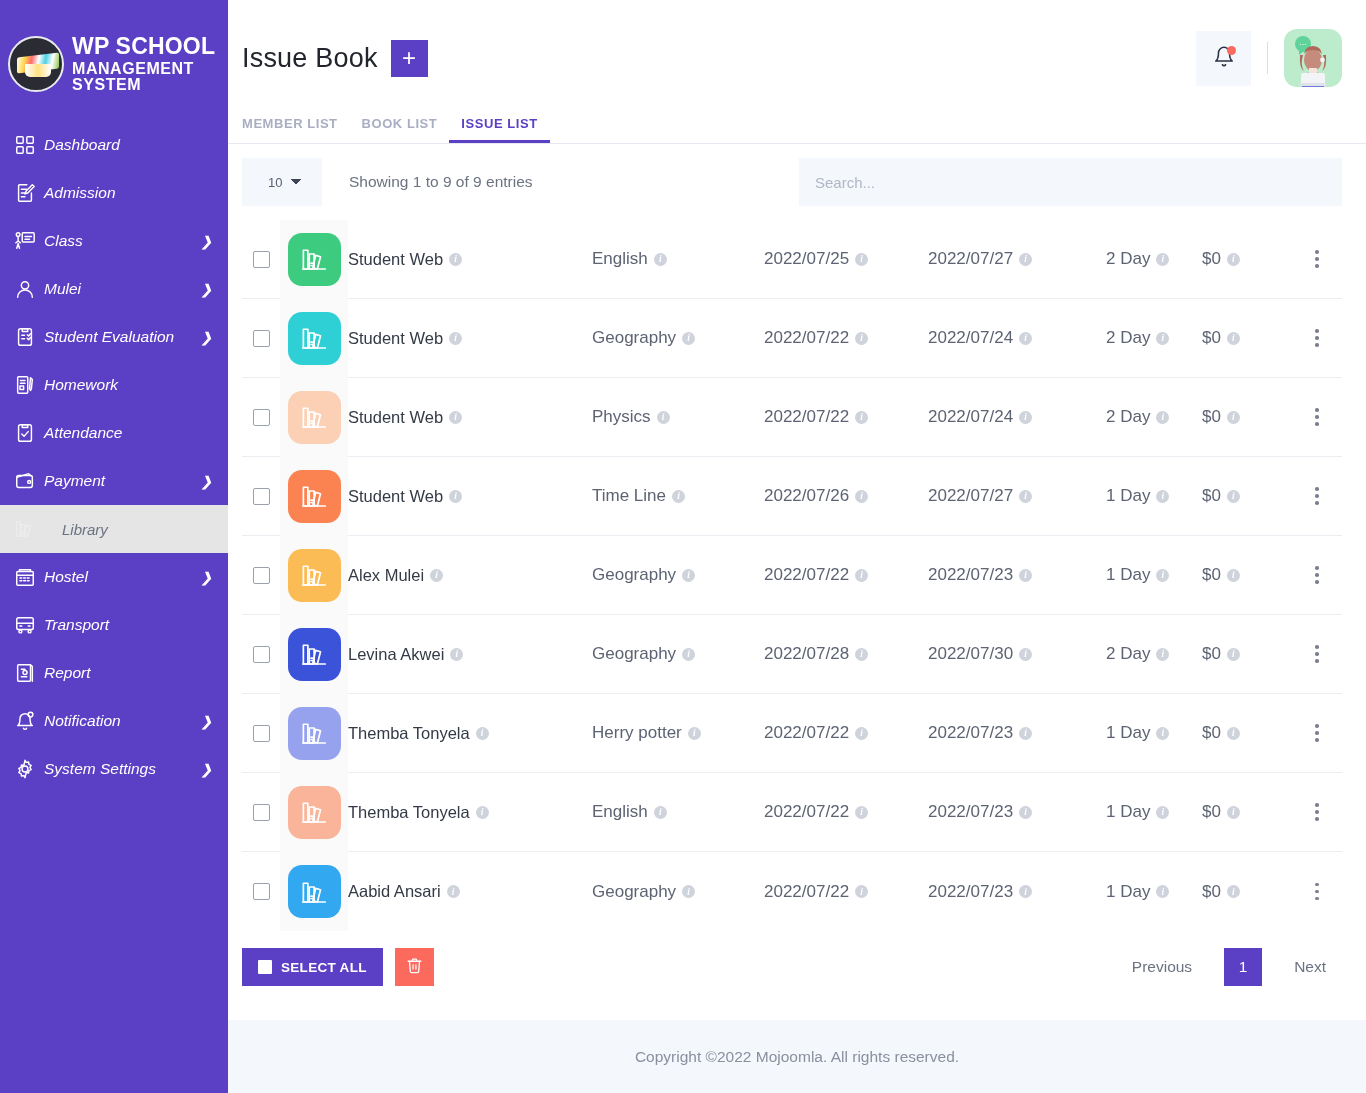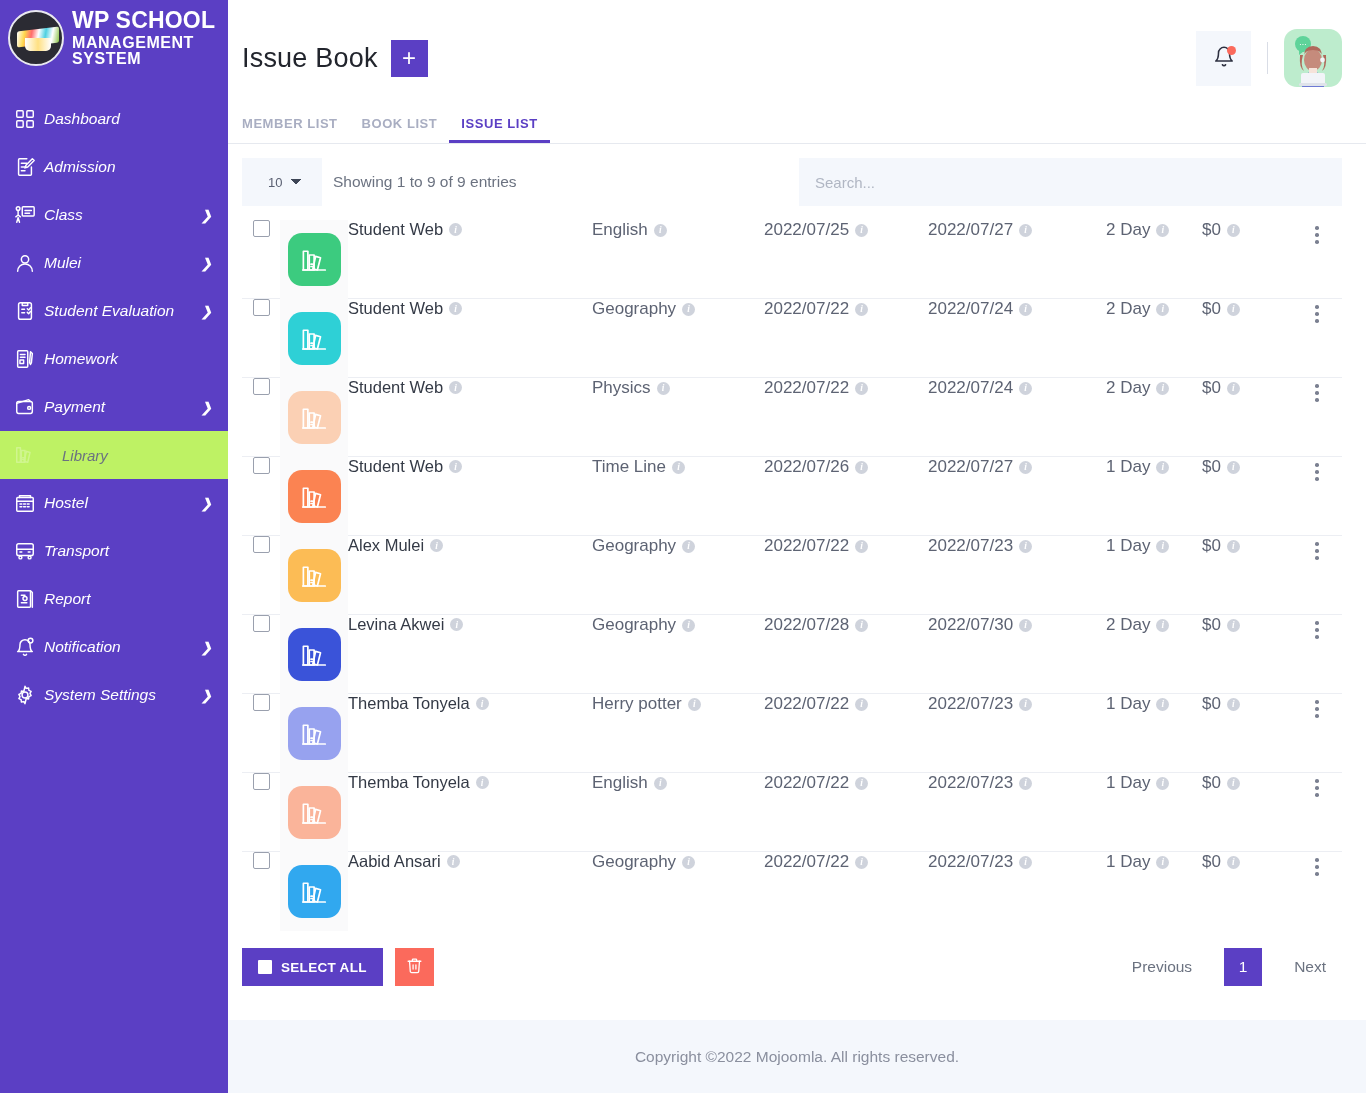--- a/index.html
+++ b/index.html
@@ -16,20 +16,21 @@
     width: 228px; flex: 0 0 228px;
     background: #5b3fc4;
     color: #ffffff;
     height: 1093px;
     position: relative;
   }
   .brand {
     display: flex; align-items: center;
     padding: 9px 0 9px 8px;
     gap: 8px;
+    margin-top: 26px;
   }
   .brand-logo {
     width: 56px; height: 56px; border-radius: 50%;
     background: #2b2b33;
     border: 2px solid #e9e9ef;
     position: relative; overflow: hidden;
     flex: 0 0 56px;
   }
   .brand-logo .cap {
     position: absolute; left: 7px; top: 17px;
@@ -68,21 +69,21 @@
   .nav-item .ic {
     width: 28px; flex: 0 0 28px;
     display: flex; align-items: center; justify-content: flex-start;
   }
   .nav-item .lbl { flex: 1 1 auto; padding-left: 2px; }
   .nav-item .chev {
     font-size: 13px; font-weight: 700;
     line-height: 1;
   }
   .nav-item.sub {
-    background: #bef264;
+    background: #e5e5e5;
     color: #6b7280;
     font-size: 15px;
   }
   .nav-item.sub .lbl { padding-left: 20px; }
   .nav-item.sub .ic svg { opacity: .28; }
 
   
   .main {
     flex: 1 1 auto; width: 1138px;
     display: flex; flex-direction: column;
@@ -150,34 +151,34 @@
     background: #f4f7fc; border: none; outline: none;
     font-size: 13px; color: #5a6072; font-family: Liberation Sans, sans-serif;
     padding-left: 26px; cursor: pointer;
     -webkit-appearance: none; appearance: none;
     background-image: linear-gradient(45deg,transparent 50%,#3d4556 50%),linear-gradient(135deg,#3d4556 50%,transparent 50%);
     background-position: calc(100% - 26px) 21px, calc(100% - 20px) 21px;
     background-size: 6px 6px, 6px 6px;
     background-repeat: no-repeat;
   }
   .showing {
-    font-size: 15.5px; color: #6b7280; margin-left: 11px; flex: 1 1 auto;
+    font-size: 15.5px; color: #6b7280; margin-left: 27px; flex: 1 1 auto;
   }
   .search-input {
     width: 543px; height: 48px;
     background: #f4f7fc; border: none; outline: none;
     padding: 0 16px; font-size: 15px; color: #5a6072;
     font-family: inherit;
   }
   .search-input::placeholder { color: #b0b6c3; }
 
   
   .table { padding: 0 24px 0 14px; }
   .row {
-    display: flex; align-items: flex-start;
+    display: flex; align-items: center;
     height: 79px;
     border-bottom: 1px solid #eceef3;
   }
   .row:last-child { border-bottom: none; }
   .c-check { width: 38px; flex: 0 0 38px; display: flex; justify-content: center; }
   .cb {
     width: 17px; height: 17px; border: 1px solid #9aa0ae;
     border-radius: 2px; background: #fff; cursor: pointer;
     -webkit-appearance: none; appearance: none; margin: 0;
   }
@@ -329,20 +330,30 @@
         <div class="nav-item">
           <span class="ic">
             <svg width="22" height="22" viewBox="0 0 24 24" fill="none" stroke="#fff" stroke-width="1.6" stroke-linecap="round" stroke-linejoin="round">
               <rect x="4" y="3" width="11" height="18" rx="1"></rect>
               <path d="M7 7h5M7 10h5"></path>
               <rect x="6.5" y="13" width="4" height="4"></rect>
               <path d="M18 4l2 2-1 10-1 2-1-2z"></path>
             </svg>
           </span>
           <span class="lbl">Homework</span>
+        </div>
+        <div class="nav-item">
+          <span class="ic">
+            <svg width="22" height="22" viewBox="0 0 24 24" fill="none" stroke="#fff" stroke-width="1.6" stroke-linecap="round" stroke-linejoin="round">
+              <rect x="5" y="3" width="14" height="18" rx="2"></rect>
+              <path d="M9 3h6v3H9z"></path>
+              <path d="M8.5 13l2.5 2.5 4.5-5"></path>
+            </svg>
+          </span>
+          <span class="lbl">Attendance</span>
         </div>
         <div class="nav-item">
           <span class="ic">
             <svg width="22" height="22" viewBox="0 0 24 24" fill="none" stroke="#fff" stroke-width="1.6" stroke-linecap="round" stroke-linejoin="round">
               <path d="M3 8a2 2 0 0 1 2-2h13a2 2 0 0 1 2 2v9a2 2 0 0 1-2 2H5a2 2 0 0 1-2-2z"></path>
               <path d="M3 8l13-4 2 2"></path>
               <circle cx="16.5" cy="13" r="1.6"></circle>
             </svg>
           </span>
           <span class="lbl">Payment</span>

